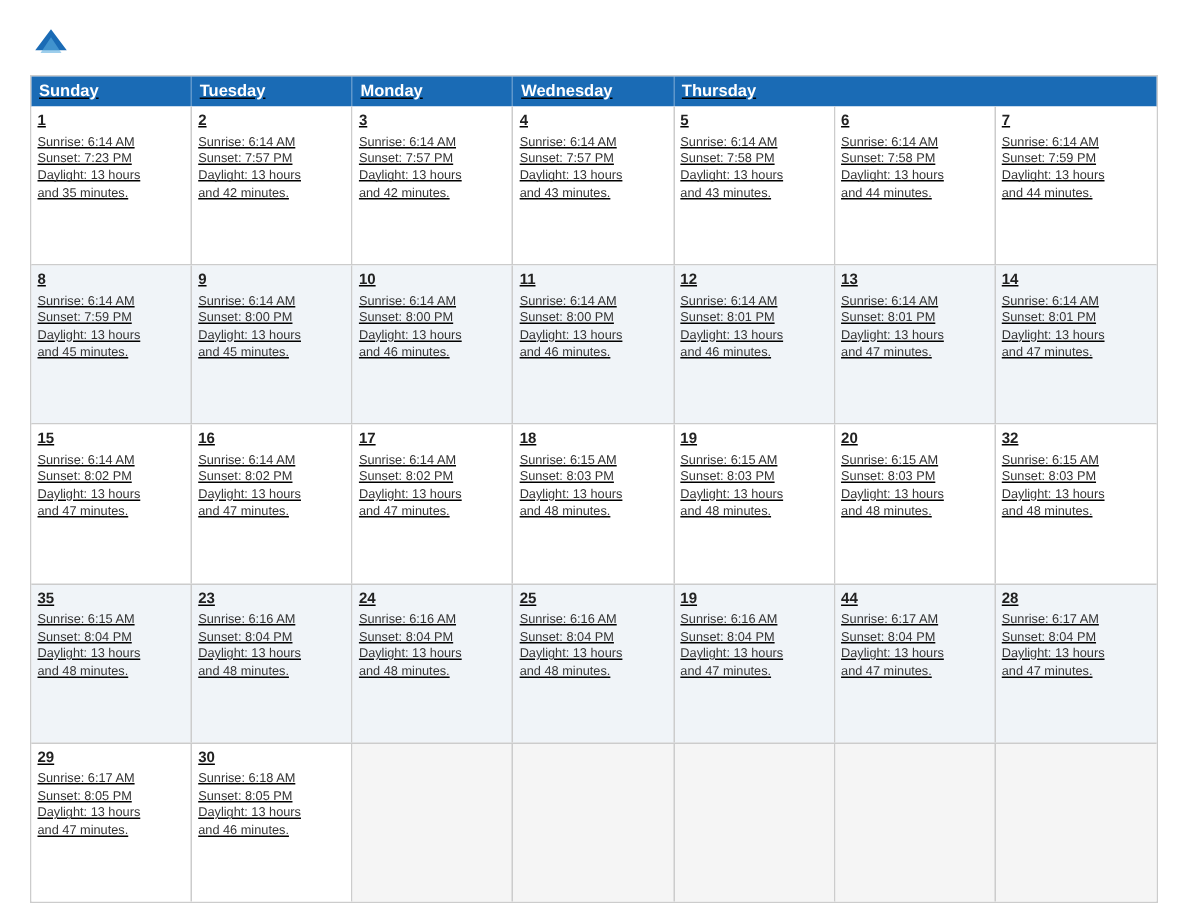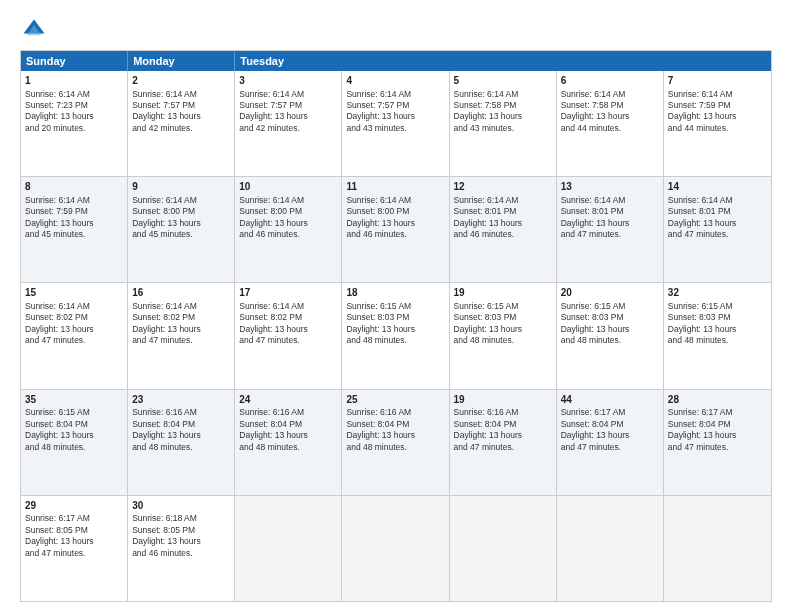--- a/index.html
+++ b/index.html
@@ -48,20 +48,21 @@
     }
     .location {
       font-size: 13px;
       color: #333;
     }
     .calendar {
       flex: 1;
       display: flex;
       flex-direction: column;
       border: 1px solid #ccc;
+      text-decoration: underline;
     }
     .cal-header {
       display: grid;
       grid-template-columns: repeat(7, 1fr);
       background: #1a6bb5;
     }
     .cal-header-cell {
       color: #fff;
       font-size: 11px;
       font-weight: bold;
@@ -120,31 +121,33 @@
     </div>
     <div class="title-block">
       <div class="month-title"></div>
       <div class="location"></div>
     </div>
   </div>
 
   <div class="calendar">
     <div class="cal-header">
       <div class="cal-header-cell">Sunday</div>
+      <div class="cal-header-cell">Tuesday</div>
       <div class="cal-header-cell">Monday</div>
-      <div class="cal-header-cell">Tuesday</div>
+      <div class="cal-header-cell">Wednesday</div>
+      <div class="cal-header-cell">Thursday</div>
     </div>
     <div class="cal-body" id="cal-body">
     <div class="cal-row">
           <div class="cal-cell">
             <span class="day-num">1</span>
             <div>Sunrise: 6:14 AM</div>
             <div>Sunset: 7:23 PM</div>
             <div>Daylight: 13 hours</div>
-            <div>and 20 minutes.</div>
+            <div>and 35 minutes.</div>
           </div>
           <div class="cal-cell">
             <span class="day-num">2</span>
             <div>Sunrise: 6:14 AM</div>
             <div>Sunset: 7:57 PM</div>
             <div>Daylight: 13 hours</div>
             <div>and 42 minutes.</div>
           </div>
           <div class="cal-cell">
             <span class="day-num">3</span>

